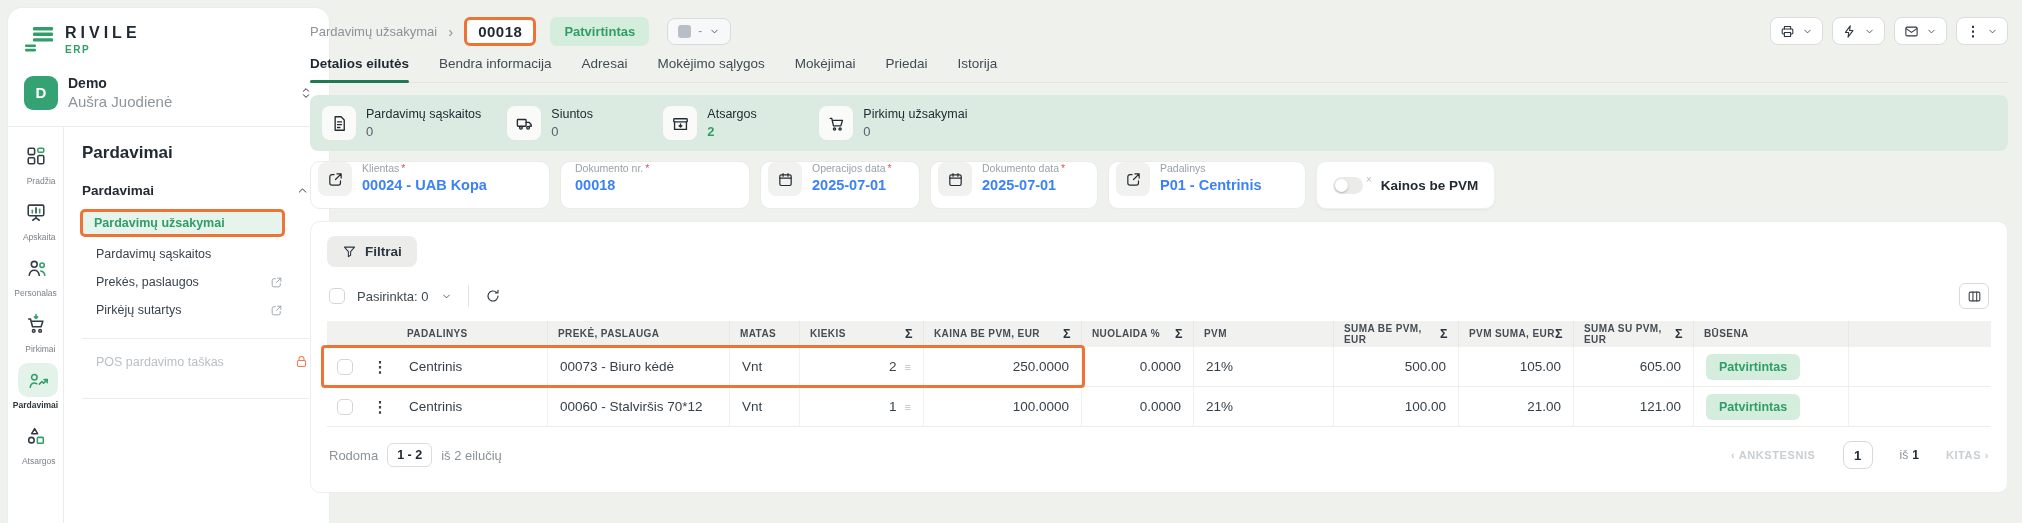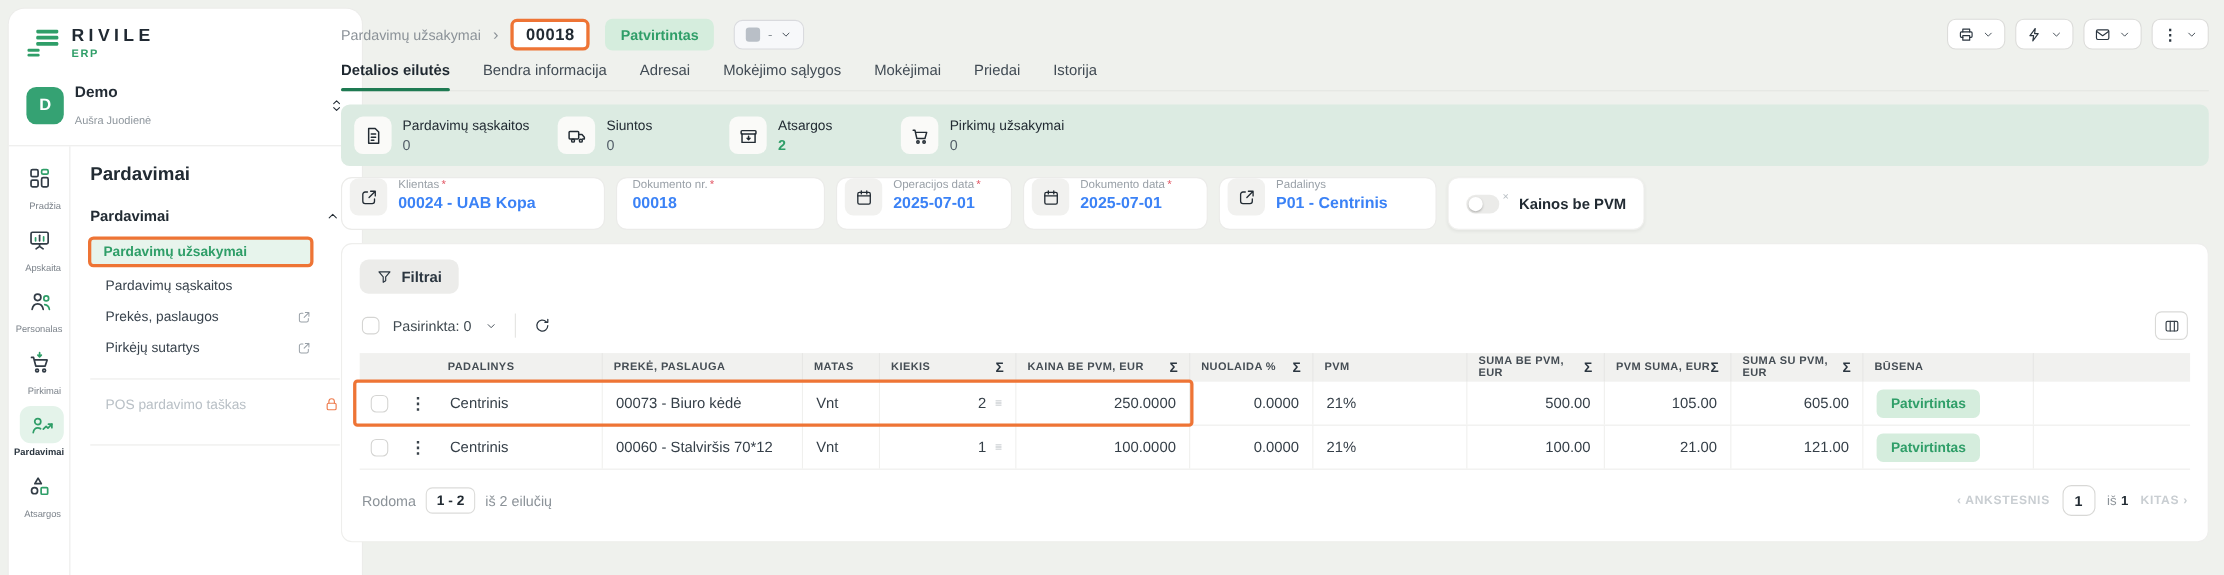--- a/index.html
+++ b/index.html
@@ -9,21 +9,21 @@
   .icf{stroke:none}
   
   .sidebar{position:absolute;left:8px;top:8px;bottom:0;width:321px;background:#fff;border-radius:14px 14px 0 0;box-shadow:0 0 0 1px #ececea;display:flex;flex-direction:column;overflow:hidden}
   .brand-row{display:flex;align-items:center;gap:11px;padding:16px 16px 10px}
   .logo-bars{width:30px;height:27px}
   .brand-name{font-size:16px;font-weight:800;letter-spacing:4px;color:#202932}
   .brand-sub{font-size:10px;font-weight:700;letter-spacing:1.5px;color:#2f9e68;margin-top:2px}
   .profile-row{display:flex;align-items:center;gap:10px;margin:4px 10px 10px;padding:6px;border-radius:10px;cursor:pointer}
   .avatar{width:34px;height:34px;border-radius:9px;background:#35a273;color:#fff;display:flex;align-items:center;justify-content:center;font-size:15px;font-weight:700}
   .profile-name{font-size:14px;font-weight:700;color:#232c35}
-  .profile-sub{font-size:10px;color:#8d959c;margin-top:14px}
+  .profile-sub{font-size:15px;color:#8d959c;margin-top:2px}
   .profile-chevrons{margin-left:auto;width:14px;height:14px;color:#232c35}
   .sb-divider{height:1px;background:#ececea}
   .menu{flex:1;display:flex;min-height:0}
   .rail{width:56px;border-right:1px solid #ececea;padding-top:12px;display:flex;flex-direction:column;align-items:center;gap:9px}
   .rail-item{display:flex;flex-direction:column;align-items:flex-end;gap:3px;cursor:pointer}
   .ic-wrap{width:40px;height:34px;border-radius:10px;display:flex;align-items:center;justify-content:center}
   .rail-item .ic{width:22px;height:22px;color:#323c46}
   .rail-label{font-size:8.5px;color:#7b828a}
   .rail-item.active .ic-wrap{background:#e4f3ea}
   .rail-item.active .ic{color:#2f9e68}
@@ -100,21 +100,21 @@
   .gc.nb{border-left:none}
   .gc.num{justify-content:flex-end}
   .gc.cen{justify-content:center}
   .drag{font-size:11px;color:#b9bfc4;margin-left:8px;cursor:grab}
   .row-badge{background:#d5eddd;color:#2f9e68;font-size:12.5px;font-weight:600;padding:6px 13px;border-radius:6px}
   .row-kebab{font-size:15px;font-weight:700;color:#3a434b;cursor:pointer}
   .row-highlight{position:absolute;left:-6px;top:-2px;width:764px;height:calc(100% + 4px);border:3px solid #ee7435;border-radius:4px;pointer-events:none;z-index:2}
   .panel-footer{display:flex;align-items:center;margin-top:14px;padding:0 2px}
   .show-label{font-size:13px;color:#8b9298}
   .range-box{border:1px solid #dcdcda;border-radius:6px;padding:4px 9px;font-size:12.5px;font-weight:700;color:#222b33;margin:0 9px;background:#fff}
-  .pager{margin-left:auto;display:flex;align-items:center;gap:11px}
+  .pager{margin-left:auto;display:flex;align-items:center;gap:27px}
   .pager-nav{font-size:11px;font-weight:700;letter-spacing:.6px;color:#c9ced2;cursor:pointer}
   .page-box{width:30px;height:28px;border:1px solid #d8d8d6;border-radius:8px;display:flex;align-items:center;justify-content:center;font-size:13px;font-weight:600;color:#222b33;background:#fff;cursor:pointer}
   .page-of{font-size:12px;color:#8b9298}
   .page-of b{color:#222b33;margin-left:4px}
 </style>
 </head>
 <body>
 
 <svg width="0" height="0" style="position:absolute">
   <symbol id="i-dash" viewBox="0 0 24 24">

